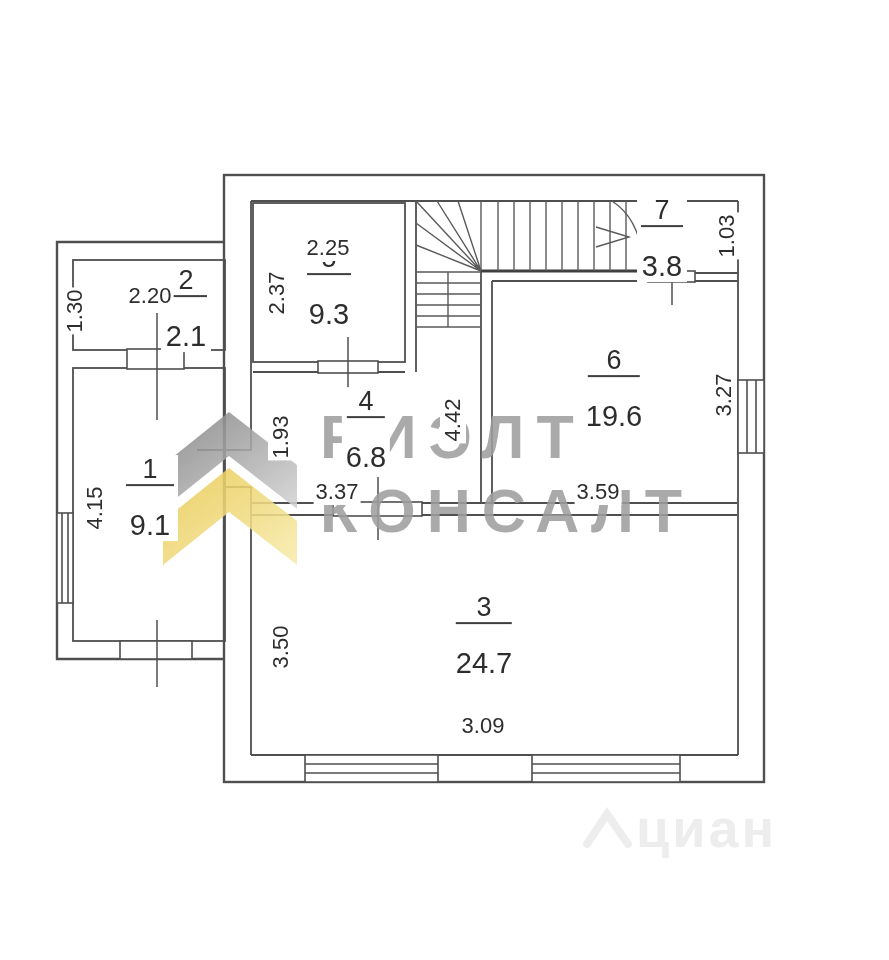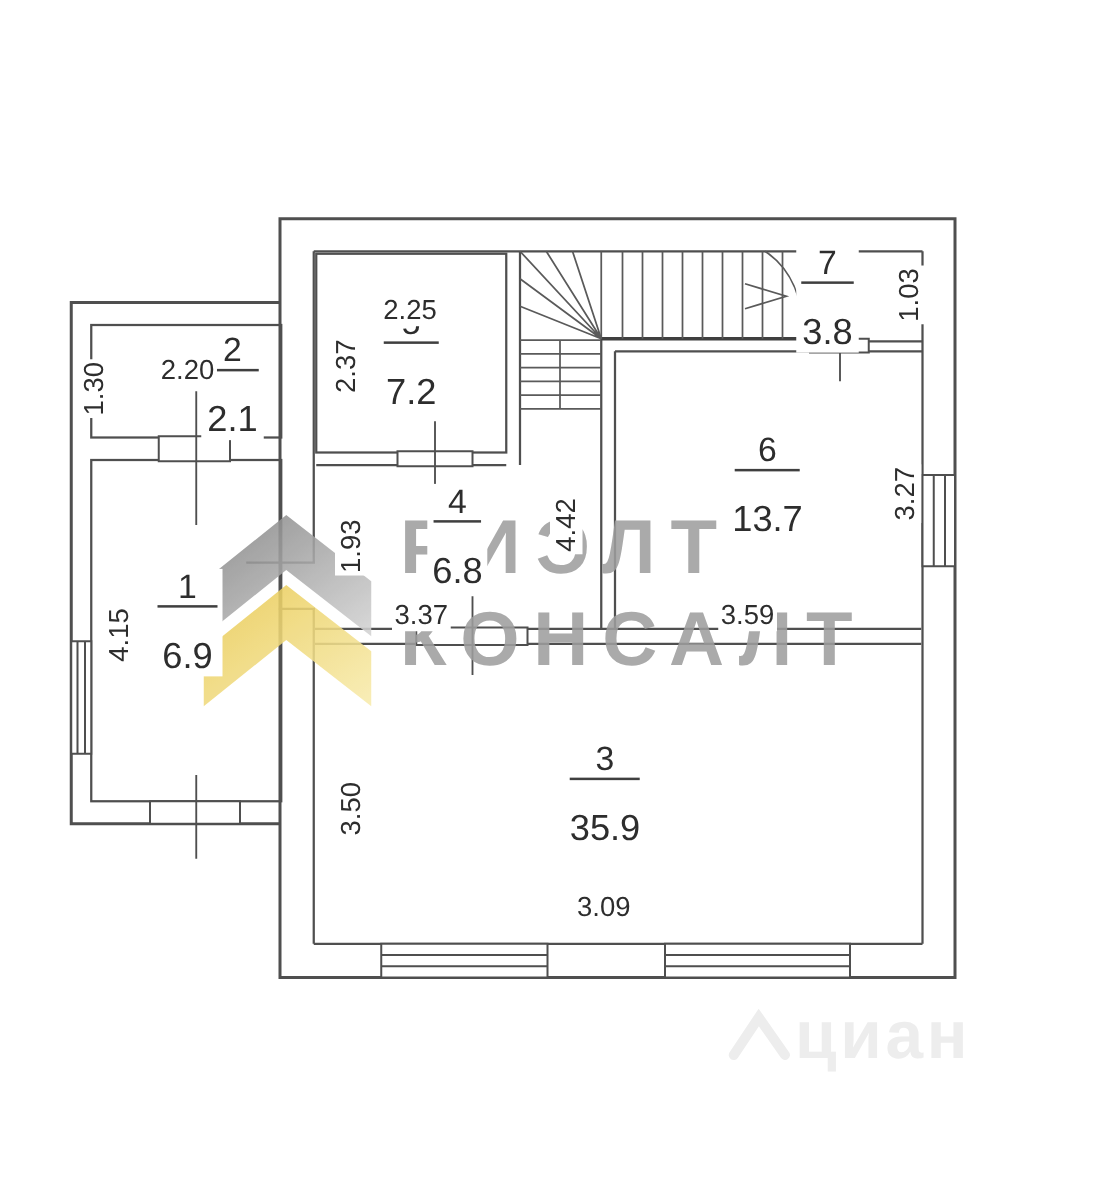--- a/index.html
+++ b/index.html
@@ -124,46 +124,46 @@
   <div class="wm-text" id="wm-line2">КОНСАЛТ</div>
 
   <svg id="cian-icon" width="52" height="42" viewBox="0 0 52 42">
     <path d="M5,38 L25,8 L46,38" fill="none" stroke="#ededed" stroke-width="8" stroke-linecap="round"></path>
   </svg>
   <div id="cian">циан</div>
 
   <div class="room-label" style="left:150px;top:498px">
     <div class="room-num">1</div>
     <div class="room-rule" style="width:48px"></div>
-    <div class="room-area">6.9</div>
+    <div class="room-area">9.1</div>
   </div>
   <div class="room-label" style="left:186px;top:309px">
     <div class="room-num">2</div>
     <div class="room-rule" style="width:42px"></div>
     <div class="room-area">2.1</div>
   </div>
   <div class="room-label" style="left:484px;top:636px">
     <div class="room-num">3</div>
     <div class="room-rule" style="width:56px"></div>
-    <div class="room-area">35.9</div>
+    <div class="room-area">24.7</div>
   </div>
   <div class="room-label" style="left:366px;top:430px">
     <div class="room-num">4</div>
     <div class="room-rule" style="width:38px"></div>
     <div class="room-area">6.8</div>
   </div>
   <div class="room-label" style="left:329px;top:287px">
     <div class="room-num">5</div>
     <div class="room-rule" style="width:44px"></div>
-    <div class="room-area">7.2</div>
+    <div class="room-area">9.3</div>
   </div>
   <div class="room-label" style="left:614px;top:389px">
     <div class="room-num">6</div>
     <div class="room-rule" style="width:52px"></div>
-    <div class="room-area">13.7</div>
+    <div class="room-area">19.6</div>
   </div>
   <div class="room-label" style="left:662px;top:239px">
     <div class="room-num">7</div>
     <div class="room-rule" style="width:42px"></div>
     <div class="room-area">3.8</div>
   </div>
 
   <span class="dim" style="left:150px;top:296px">2.20</span>
   <span class="dim vert" style="left:75px;top:311px">1.30</span>
   <span class="dim" style="left:328px;top:248px">2.25</span>

